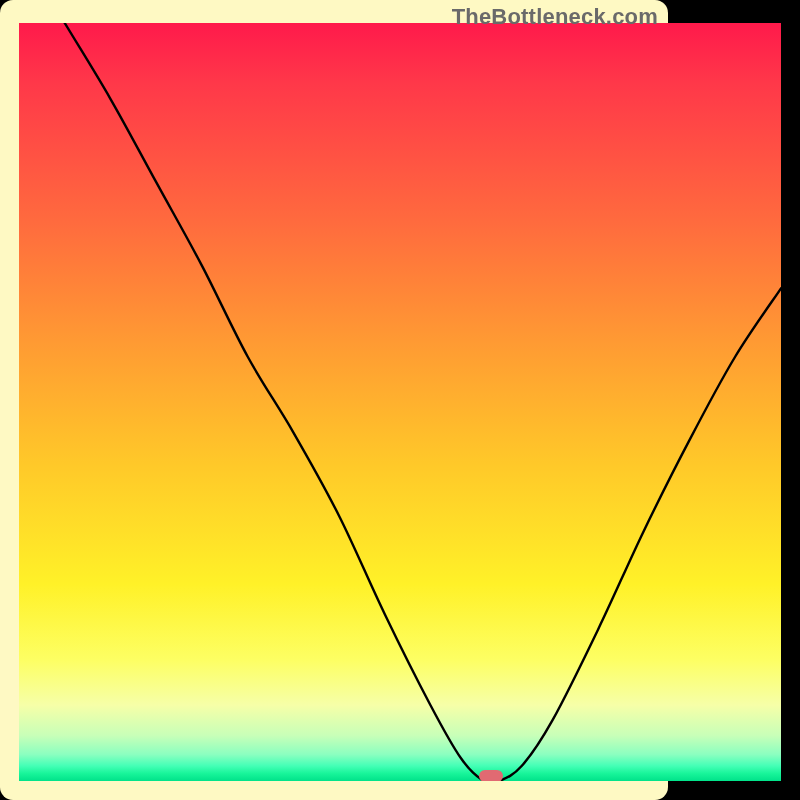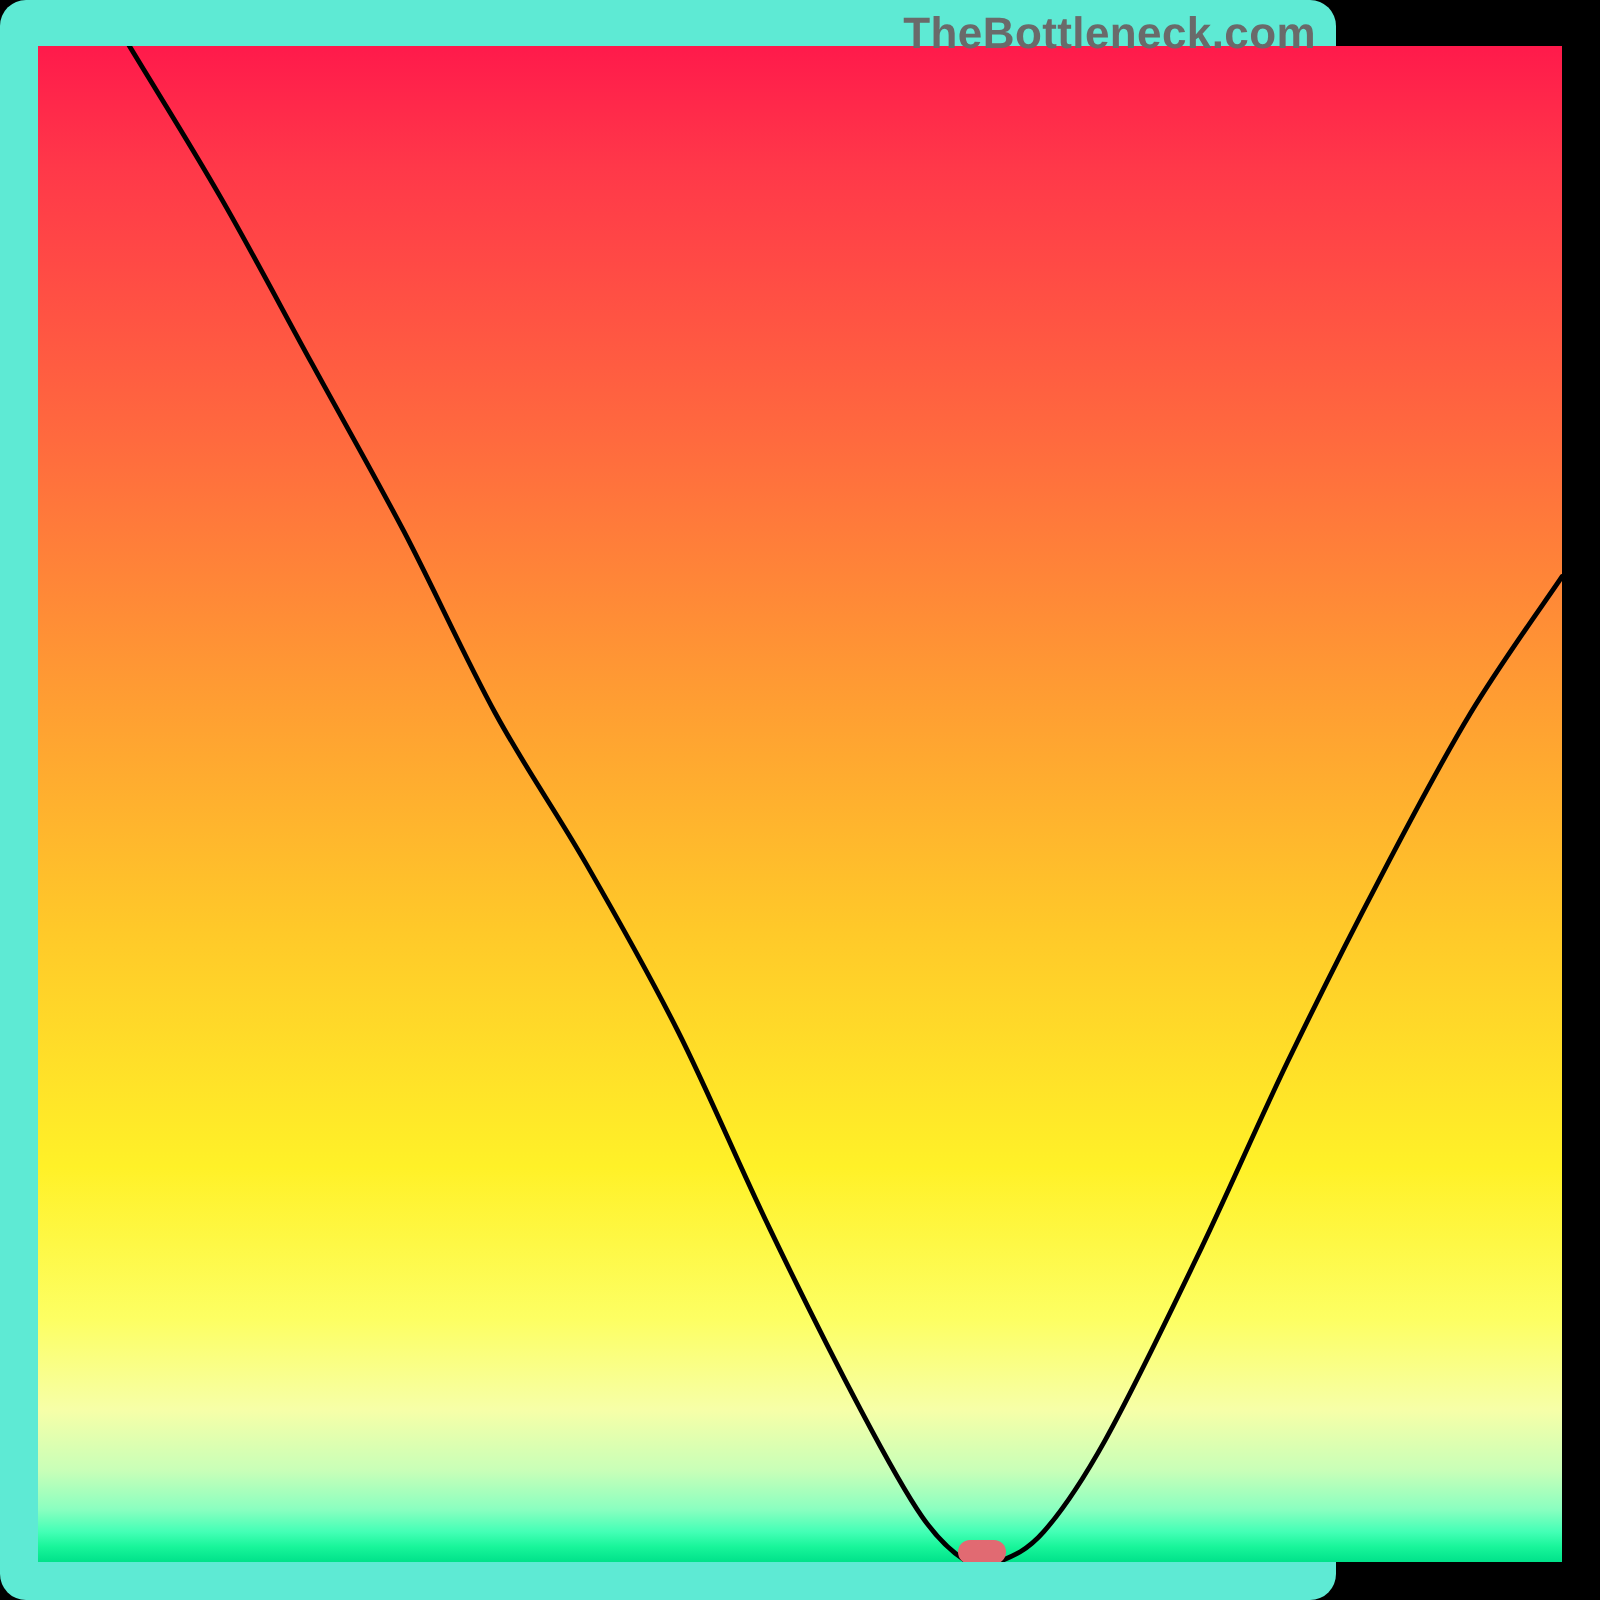--- a/index.html
+++ b/index.html
@@ -8,21 +8,21 @@
     width: 800px;
     height: 800px;
     background: #000;
     font-family: Arial, Helvetica, sans-serif;
     overflow: hidden;
   }
   .stage {
     position: relative;
     width: 668px;
     height: 800px;
-    background: #5eead4;
+    background: #fef9c3;
     border-radius: 13px;
   }
   .watermark {
     position: absolute;
     top: 4px;
     right: 10px;
     color: #6a6a6a;
     font-size: 22px;
     font-weight: 600;
     letter-spacing: 0.2px;

